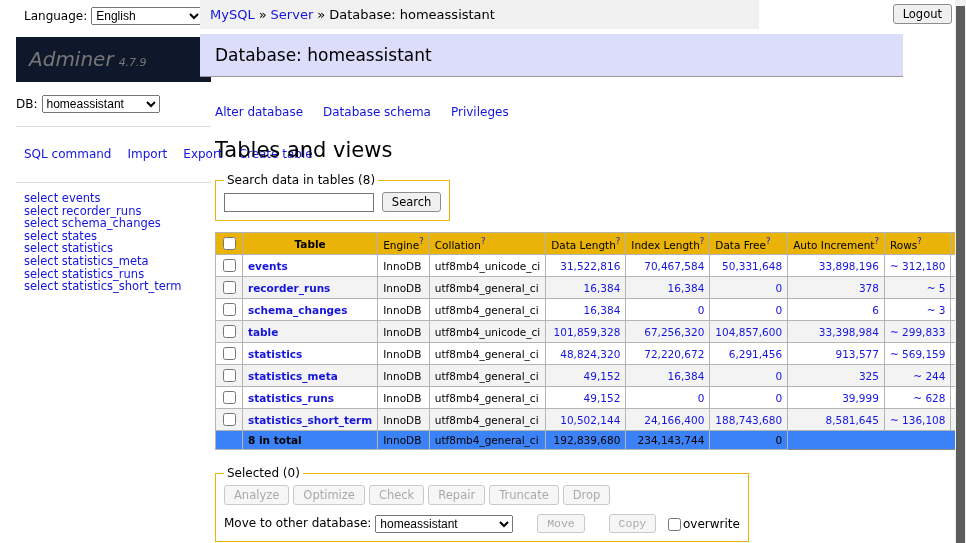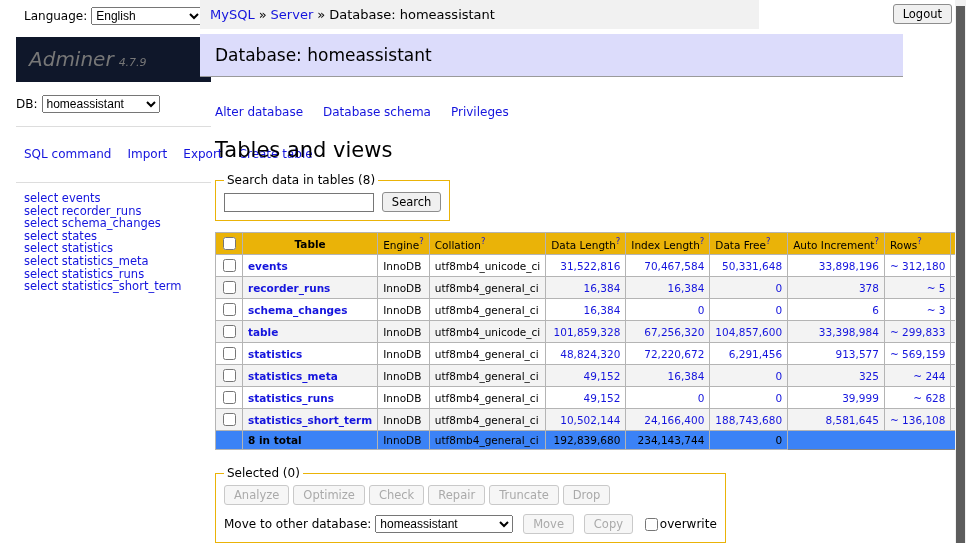--- a/index.html
+++ b/index.html
@@ -76,21 +76,21 @@
   .tv td.comment { min-width: 48px; }
   .tv tr.total td { background: #3b82f6; }
   .tv tr.total td.lbl { font-weight: bold; }
   .tv td.noborder { border: none; background: #fff; }
 
   
   .selected-fs { margin-top: 16px; min-width: 400px; }
   .selected-fs .row1 .btn { margin-right: 4px; }
   .selected-fs .row2 { margin-top: 9px; }
   .selected-fs .row2 select { width: 138px; font-size: 12px; vertical-align: middle; margin-left: 4px; }
-  .selected-fs .row2 .btn { margin-left: 6px; }
+  .selected-fs .row2 .btn { margin-left: 20px; font-family: Liberation Mono, monospace; }
   .selected-fs .row2 .ovr { margin-left: 8px; vertical-align: middle; }
   .selected-fs .row2 input[type="checkbox"] { vertical-align: middle; margin: 0 2px 0 0; }
 
   
   .vscroll {
     position: absolute; right: 0; top: 0; width: 11px; height: 543px; background: #f1f1f1;
   }
   .vscroll .thumb {
     position: absolute; left: 1px; right: 1px; top: 6px; bottom: 0; background: #5d5d5d;
   }

